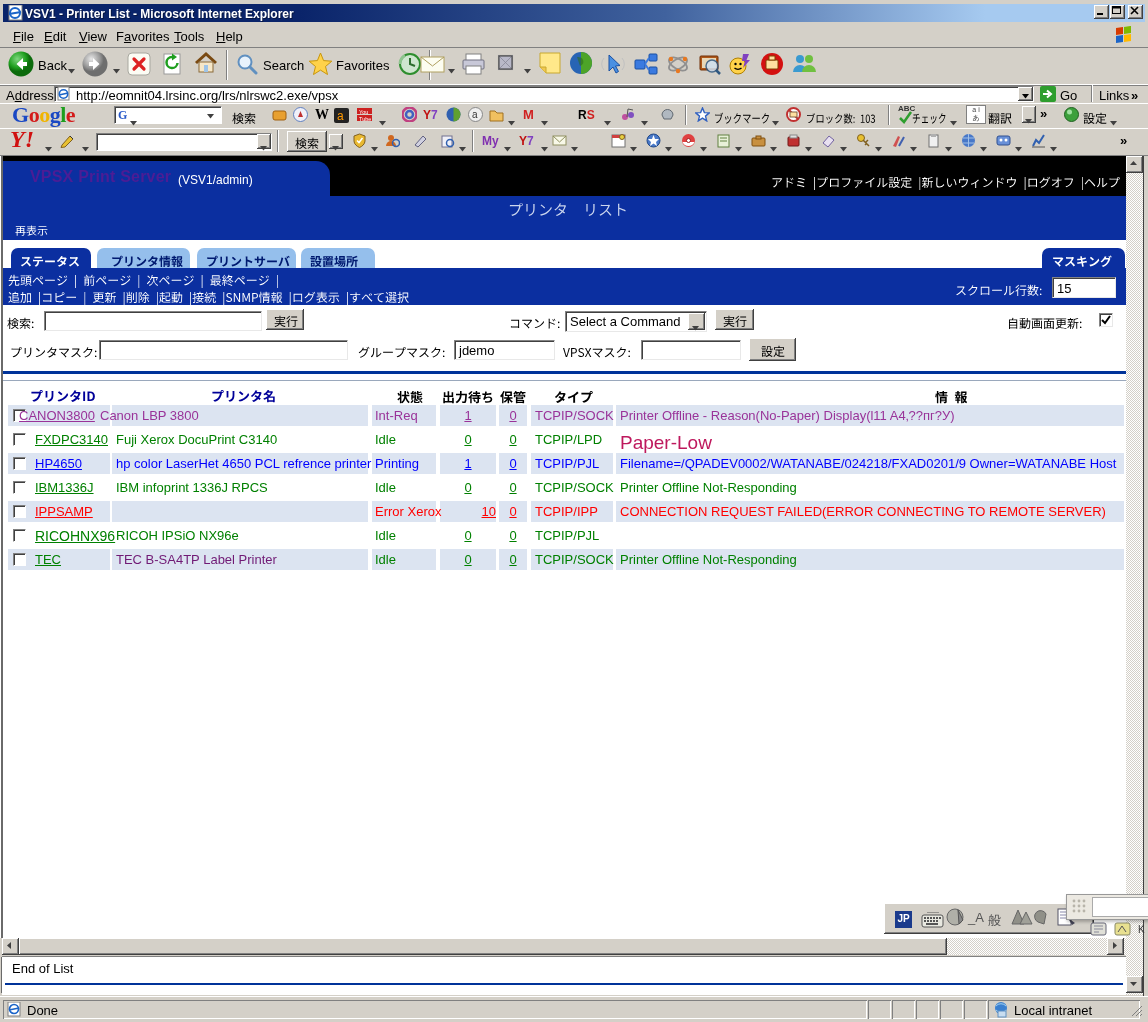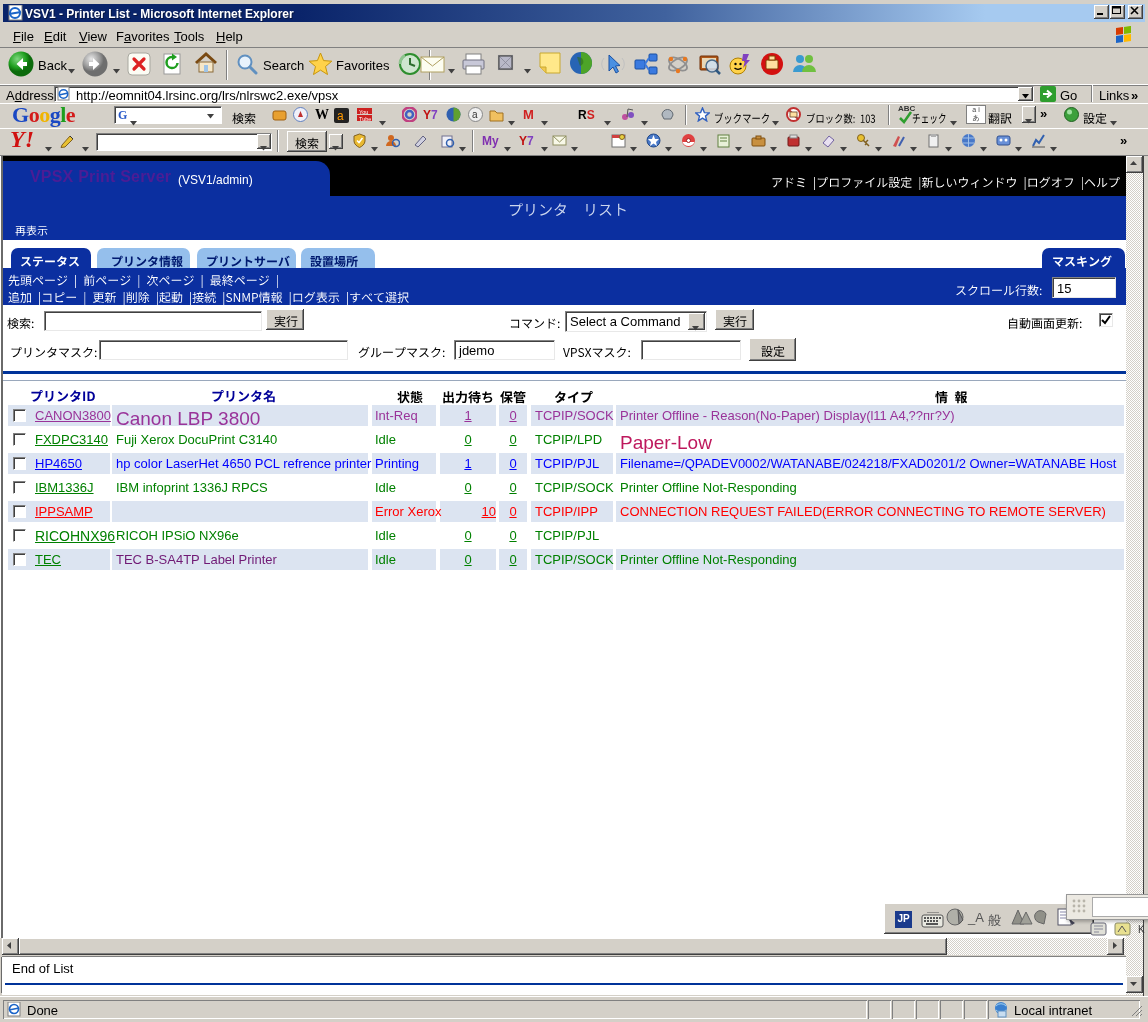--- a/index.html
+++ b/index.html
@@ -662,22 +662,22 @@
     </svg>
   </div>
 <div class="abs" style="left:8px;top:405px;width:102px;height:21px;background:#dce4f1"></div>
 <div class="abs" style="left:112px;top:405px;width:256px;height:21px;background:#dce4f1"></div>
 <div class="abs" style="left:372px;top:405px;width:64px;height:21px;background:#dce4f1"></div>
 <div class="abs" style="left:440px;top:405px;width:56px;height:21px;background:#dce4f1"></div>
 <div class="abs" style="left:499px;top:405px;width:28px;height:21px;background:#dce4f1"></div>
 <div class="abs" style="left:531px;top:405px;width:82px;height:21px;background:#dce4f1"></div>
 <div class="abs" style="left:616px;top:405px;width:508px;height:21px;background:#dce4f1"></div>
 <div class="abs sunk2" style="left:13px;top:409px;width:13px;height:13px;background:#fff"></div>
-<div class="abs" style="left:35px;top:408px;font-size:13px;color:#993399;text-decoration:underline">CANON3800</div>
-<div class="abs" style="left:116px;top:408px;font-size:19px;color:#993399;white-space:nowrap">Canon LBP 3800</div>
+<div class="abs" style="left:19px;top:408px;font-size:13px;color:#993399;text-decoration:underline">CANON3800</div>
+<div class="abs" style="left:100px;top:408px;font-size:13px;color:#993399;white-space:nowrap">Canon LBP 3800</div>
 <div class="abs" style="left:375px;top:408px;font-size:13px;color:#993399">Int-Req</div>
 <div class="abs" style="left:440px;top:408px;width:56px;text-align:center;font-size:13px;color:#993399"><span style="text-decoration:underline">1</span></div>
 <div class="abs" style="left:499px;top:408px;width:28px;text-align:center;font-size:13px;color:#993399"><span style="text-decoration:underline">0</span></div>
 <div class="abs" style="left:535px;top:408px;font-size:13px;color:#993399">TCPIP/SOCK</div>
 <div class="abs" style="left:620px;top:408px;width:504px;overflow:hidden;font-size:13px;color:#993399;white-space:nowrap">Printer Offline - Reason(No-Paper) Display(l11 A4‚??пг?У)</div>
 <div class="abs" style="left:8px;top:429px;width:102px;height:21px;background:#ffffff"></div>
 <div class="abs" style="left:112px;top:429px;width:256px;height:21px;background:#ffffff"></div>
 <div class="abs" style="left:372px;top:429px;width:64px;height:21px;background:#ffffff"></div>
 <div class="abs" style="left:440px;top:429px;width:56px;height:21px;background:#ffffff"></div>
 <div class="abs" style="left:499px;top:429px;width:28px;height:21px;background:#ffffff"></div>
@@ -698,21 +698,21 @@
 <div class="abs" style="left:499px;top:453px;width:28px;height:21px;background:#dce4f1"></div>
 <div class="abs" style="left:531px;top:453px;width:82px;height:21px;background:#dce4f1"></div>
 <div class="abs" style="left:616px;top:453px;width:508px;height:21px;background:#dce4f1"></div>
 <div class="abs sunk2" style="left:13px;top:457px;width:13px;height:13px;background:#fff"></div>
 <div class="abs" style="left:35px;top:456px;font-size:13px;color:#0000ff;text-decoration:underline">HP4650</div>
 <div class="abs" style="left:116px;top:456px;font-size:13px;color:#0000ff;white-space:nowrap">hp color LaserHet 4650 PCL refrence printer</div>
 <div class="abs" style="left:375px;top:456px;font-size:13px;color:#0000ff">Printing</div>
 <div class="abs" style="left:440px;top:456px;width:56px;text-align:center;font-size:13px;color:#0000ff"><span style="text-decoration:underline">1</span></div>
 <div class="abs" style="left:499px;top:456px;width:28px;text-align:center;font-size:13px;color:#0000ff"><span style="text-decoration:underline">0</span></div>
 <div class="abs" style="left:535px;top:456px;font-size:13px;color:#0000ff">TCPIP/PJL</div>
-<div class="abs" style="left:620px;top:456px;width:504px;overflow:hidden;font-size:13px;color:#0000ff;white-space:nowrap">Filename=/QPADEV0002/WATANABE/024218/FXAD0201/2 Owner=WATANABE Host</div>
+<div class="abs" style="left:620px;top:456px;width:504px;overflow:hidden;font-size:13px;color:#0000ff;white-space:nowrap">Filename=/QPADEV0002/WATANABE/024218/FXAD0201/9 Owner=WATANABE Host</div>
 <div class="abs" style="left:8px;top:477px;width:102px;height:21px;background:#ffffff"></div>
 <div class="abs" style="left:112px;top:477px;width:256px;height:21px;background:#ffffff"></div>
 <div class="abs" style="left:372px;top:477px;width:64px;height:21px;background:#ffffff"></div>
 <div class="abs" style="left:440px;top:477px;width:56px;height:21px;background:#ffffff"></div>
 <div class="abs" style="left:499px;top:477px;width:28px;height:21px;background:#ffffff"></div>
 <div class="abs" style="left:531px;top:477px;width:82px;height:21px;background:#ffffff"></div>
 <div class="abs" style="left:616px;top:477px;width:508px;height:21px;background:#ffffff"></div>
 <div class="abs sunk2" style="left:13px;top:481px;width:13px;height:13px;background:#fff"></div>
 <div class="abs" style="left:35px;top:480px;font-size:13px;color:#008000;text-decoration:underline">IBM1336J</div>
 <div class="abs" style="left:116px;top:480px;font-size:13px;color:#008000;white-space:nowrap">IBM infoprint 1336J RPCS</div>

